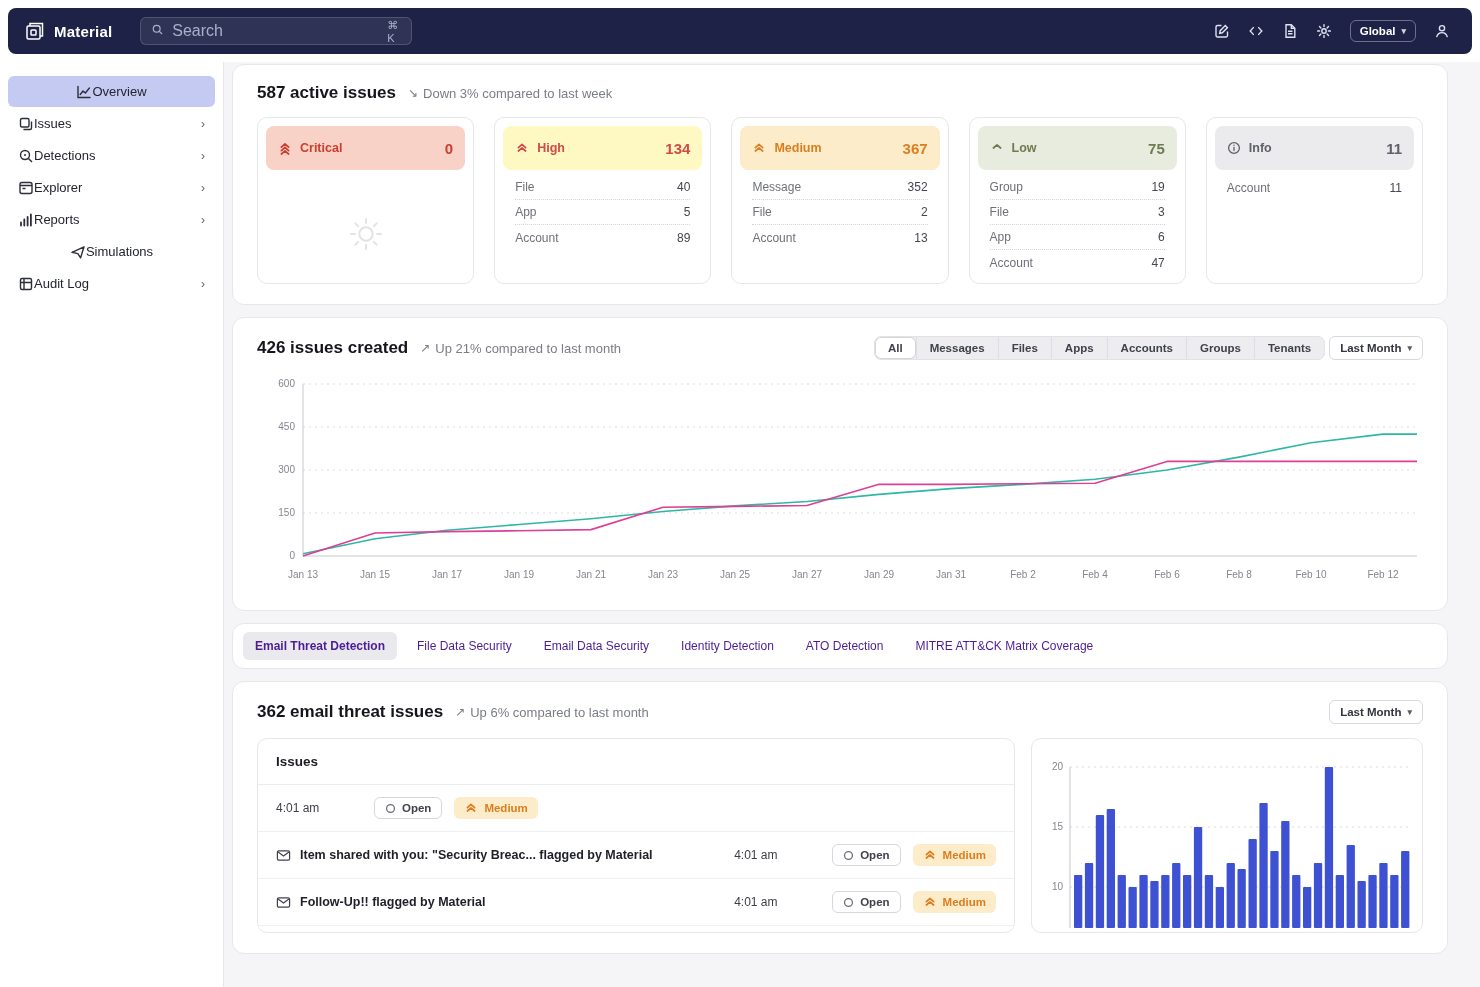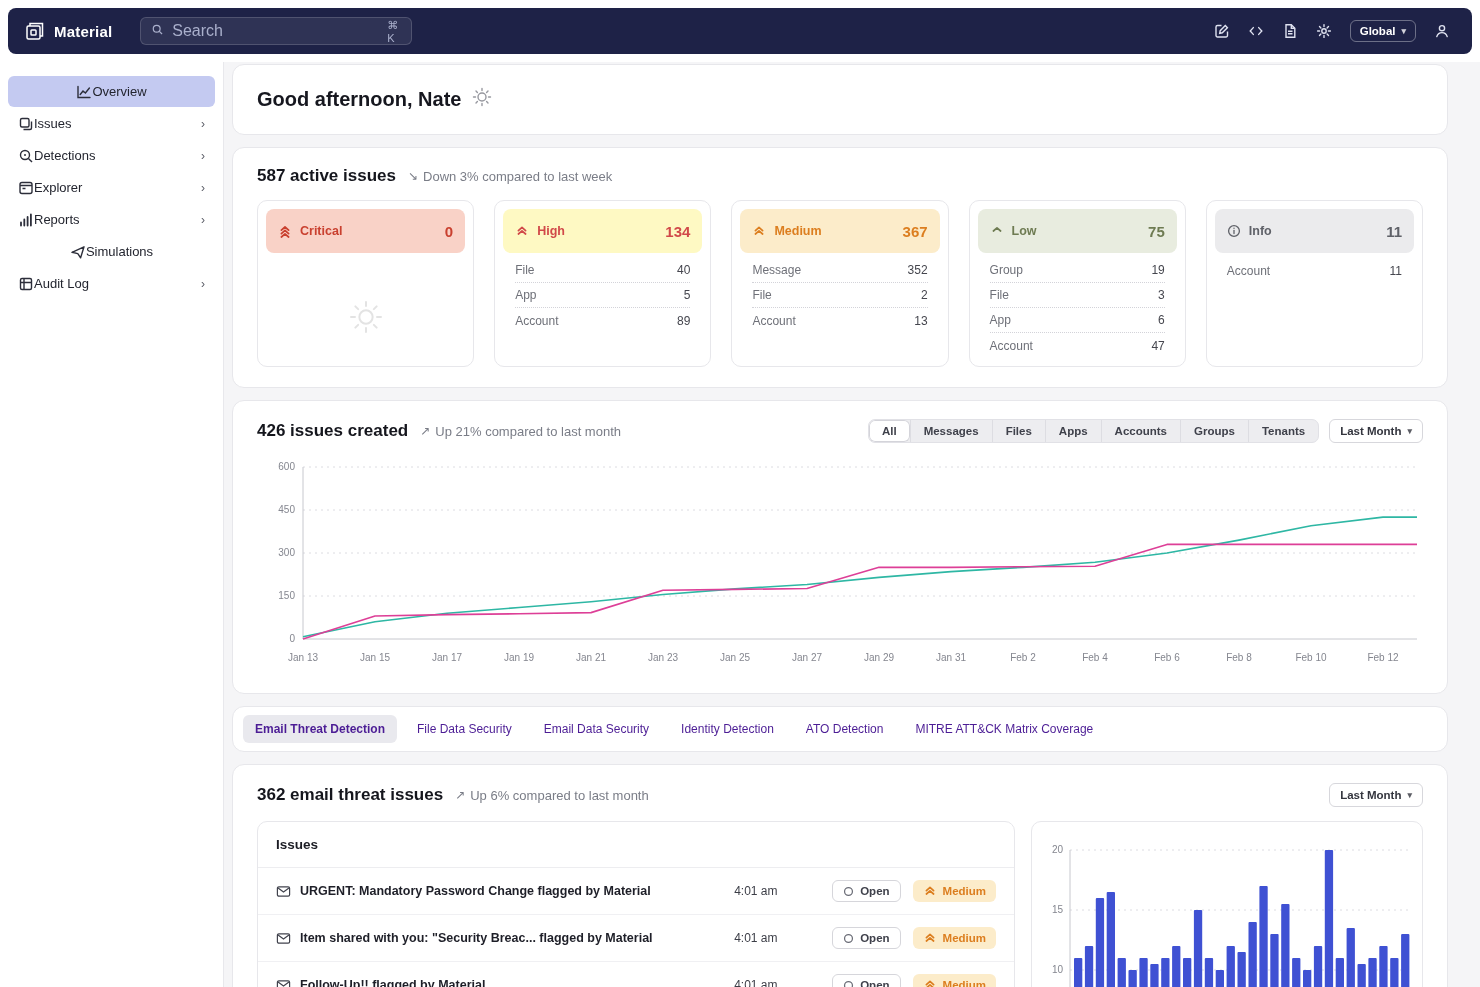--- a/index.html
+++ b/index.html
@@ -61,21 +61,21 @@
   .sev-rows { padding:5px 20px 4px; min-height:92px; }
   .sev-row { display:flex; justify-content:space-between; align-items:center; height:25px;
     font-size:12px; color:#6e7078; border-bottom:1px dotted #d3d3d9; }
   .sev-row:last-child { border-bottom:none; }
   .sev-row .v { color:#45464e; }
   .sev-empty { position:absolute; left:0; right:0; top:66px; bottom:0; display:flex;
     align-items:center; justify-content:center; opacity:.16; color:#555; }
 
   
   .head-row { display:flex; align-items:center; }
-  .head-right { margin-left:auto; display:flex; align-items:center; gap:10px; }
+  .head-right { margin-left:auto; display:flex; align-items:center; gap:4px; }
   .seg { display:flex; background:#ededf0; border:1px solid #e1e1e6; border-radius:7px;
     font-size:11.5px; font-weight:600; color:#3f414b; overflow:hidden; }
   .seg-item { padding:5px 13px; border-left:1px solid #dddde2; cursor:pointer; white-space:nowrap; }
   .seg-item:first-child { border-left:none; }
   .seg-item.active { background:#fff; border-radius:6px; box-shadow:0 0 0 1px #d4d4da inset; }
   .period-btn { display:flex; align-items:center; gap:6px; background:#fff;
     border:1px solid #d7d7dc; border-radius:6px; padding:5px 10px; font-size:11.5px;
     font-weight:600; color:#33353e; cursor:pointer; white-space:nowrap; }
   .chart-wrap { margin-top:14px; width:100%; }
   .tick { font-size:10px; fill:#84868f; font-family:"Liberation Sans",sans-serif; }
@@ -230,29 +230,20 @@
             <path d="M6 2.5v11M2.5 6.5h11"></path>
           </svg>
         </span>
         <span>Audit Log</span>
         <span class="chev">›</span>
       </div>
     </div>
 
   <div class="main">
 
-    <div class="card greeting">
-      <span>Good afternoon, Nate</span>
-      <span>
-        <svg width="22" height="22" viewBox="0 0 22 22" fill="none" stroke="#97989f" stroke-width="1.4" stroke-linecap="round">
-          <circle cx="11" cy="11" r="4"></circle>
-          <path d="M11 2.5v2M11 17.5v2M2.5 11h2M17.5 11h2M5 5l1.4 1.4M15.6 15.6 17 17M17 5l-1.4 1.4M6.4 15.6 5 17"></path>
-        </svg>
-      </span>
-    </div>
 
     <div class="card sec-pad">
       <div class="sec-head">
         <span class="sec-title">587 active issues</span>
         <span class="trend">
           <span class="arrow">↘</span>
           <span>Down 3% compared to last week</span>
         </span>
       </div>
       <div class="sev-grid">
@@ -456,29 +447,20 @@
             <span>Last Month</span>
             <span class="caret">▾</span>
           </div>
         </div>
       </div>
       <div class="bottom-grid">
         <div class="list-card">
           <div class="list-head">Issues</div>
           <div id="issue-rows">
               <div class="issue-row">
-                <span class="issue-title">
-                  <span class="env">
-                    <svg width="15" height="15" viewBox="0 0 16 16" fill="none" stroke="currentColor" stroke-width="1.3">
-                      <rect x="1.5" y="3" width="13" height="10" rx="1.5"></rect>
-                      <path d="m2.2 4.2 5.8 4.3 5.8-4.3"></path>
-                    </svg>
-                  </span>
-                  <span>URGENT: Mandatory Password Change flagged by Material</span>
-                </span>
                 <span class="issue-time">4:01 am</span>
                 <span class="badge-open">
                   <svg width="11" height="11" viewBox="0 0 12 12" fill="none" stroke="#6c6e78" stroke-width="1.4">
                     <circle cx="6" cy="6" r="4.3"></circle>
                   </svg>
                   <span>Open</span>
                 </span>
                 <span class="badge-sev" style="background: rgb(252, 236, 202); color: rgb(220, 126, 31);">
                   <span style="display: flex;">
                     <svg width="14" height="14" viewBox="0 0 14 14" fill="none" stroke="currentColor" stroke-width="1.7" stroke-linecap="round" stroke-linejoin="round">

